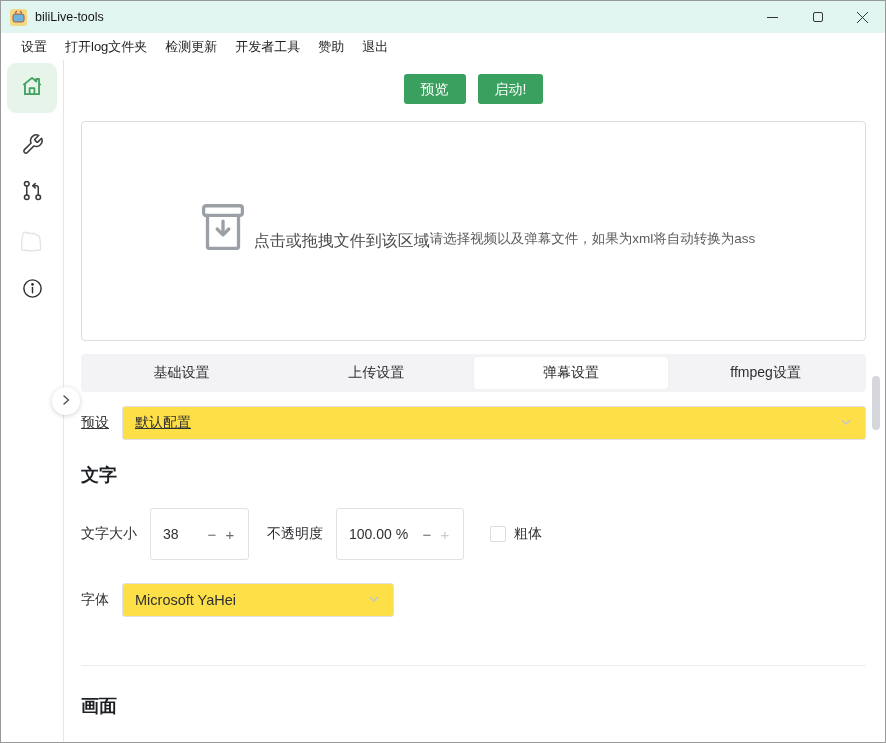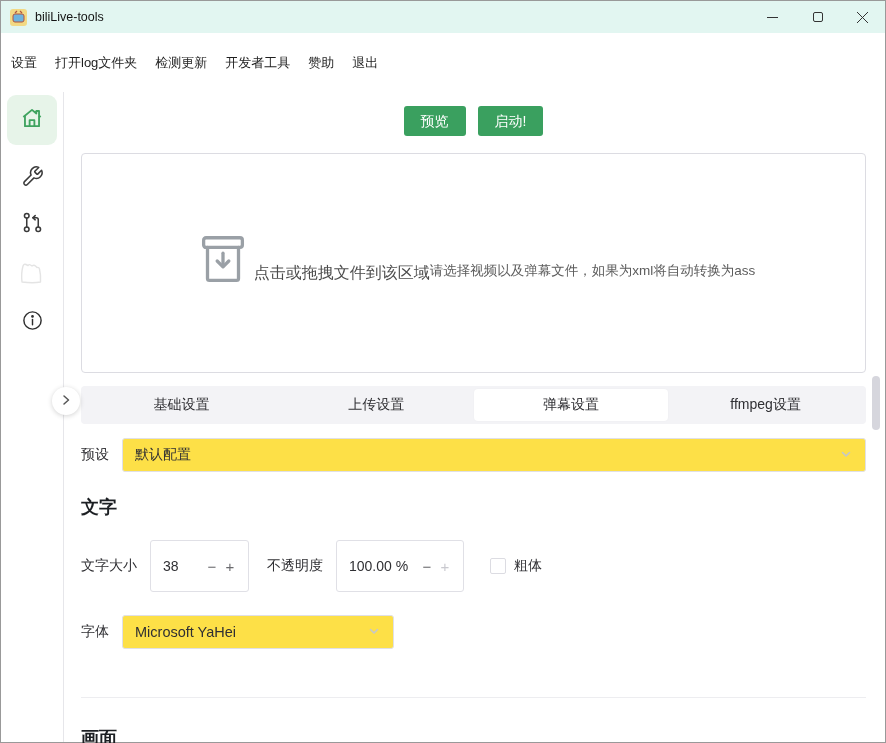--- a/index.html
+++ b/index.html
@@ -5,32 +5,32 @@
   :root{
     --green:#3aa05f;
     --titlebar:#e2f6f1;
     --active-bg:#e7f4e9;
     --border:#e0e0e6;
     --text:#333;
   }
   *{box-sizing:border-box;margin:0;padding:0;}
   html,body{width:886px;height:743px;overflow:hidden;}
   body{font-family:"Liberation Sans","DejaVu Sans",sans-serif;color:var(--text);background:#fff;}
-  .window{width:886px;height:743px;border:1px solid #999;display:flex;flex-direction:column;position:relative;background:#fff;gap:16px;}
+  .window{width:886px;height:743px;border:1px solid #999;display:flex;flex-direction:column;position:relative;background:#fff;}
 
   
   .titlebar{height:32px;background:var(--titlebar);display:flex;align-items:center;flex:0 0 auto;}
   .app-icon{width:17px;height:17px;margin-left:9px;border-radius:3px;overflow:hidden;flex:0 0 auto;}
   .title-text{font-size:12.5px;color:#141414;margin-left:8px;}
   .win-controls{margin-left:auto;display:flex;height:100%;}
   .win-btn{width:45px;height:32px;display:flex;align-items:center;justify-content:center;cursor:default;}
   .win-btn svg{display:block;}
 
   
-  .menubar{height:27px;display:flex;align-items:center;background:#fff;flex:0 0 auto;padding-left:1px;}
+  .menubar{height:27px;display:flex;align-items:center;background:#fff;flex:0 0 auto;padding-left:11px;}
   .menu-item{font-size:13px;color:#1f1f1f;padding:3px 9px;}
 
   
   .app-body{flex:1;display:flex;min-height:0;}
   .sidebar{width:63px;flex:0 0 auto;border-right:1px solid #e6e6ea;display:flex;flex-direction:column;align-items:center;padding-top:3px;background:#fff;}
   .side-home{width:50px;height:50px;border-radius:9px;background:var(--active-bg);display:flex;align-items:center;justify-content:center;}
   .side-icon{width:24px;height:24px;display:flex;align-items:center;justify-content:center;}
   .side-icon.wrench{margin-top:21px;}
   .side-icon.git{margin-top:22px;}
   .side-icon.faded{margin-top:27px;}
@@ -46,21 +46,21 @@
 
   .dropzone{margin-top:17px;height:220px;border:1px solid #dcdce2;border-radius:4px;background:#fff;
     display:flex;flex-direction:row;align-items:center;justify-content:center;}
   .dz-main{font-size:16px;color:#4c4c4c;margin-top:20px;}
   .dz-sub{font-size:13.5px;color:#5c5c5c;margin-top:15px;}
 
   .tabs{margin-top:13px;height:38px;background:#f3f3f6;border-radius:4px;display:flex;padding:3px;}
   .tab{flex:1;display:flex;align-items:center;justify-content:center;font-size:14px;color:#2f2f33;border-radius:4px;}
   .tab.active{background:#fff;box-shadow:0 0 2px rgba(0,0,0,.04);}
 
-  .preset-row{margin-top:14px;display:flex;align-items:center;}
+  .preset-row{margin-top:14px;display:flex;align-items:center;text-decoration:underline;}
   .field-label{font-size:14px;color:#2f2f33;white-space:nowrap;}
   .select{height:34px;border:1px solid var(--border);border-radius:3px;background:#fde047;display:flex;align-items:center;padding:0 12px;font-size:14px;color:#2f2f33;}
   .select .chev{margin-left:auto;}
   .preset-select{flex:1;margin-left:13px;}
 
   .section-h{margin-top:23px;font-size:18px;font-weight:bold;color:#1c1f23;}
 
   .ctrl-row{margin-top:21px;display:flex;align-items:center;}
   .stepper{height:52px;border:1px solid var(--border);border-radius:3px;background:#fff;display:flex;align-items:center;padding:0 9px 0 12px;font-size:14px;color:#2f2f33;}
   .stepper .val{flex:1;}

